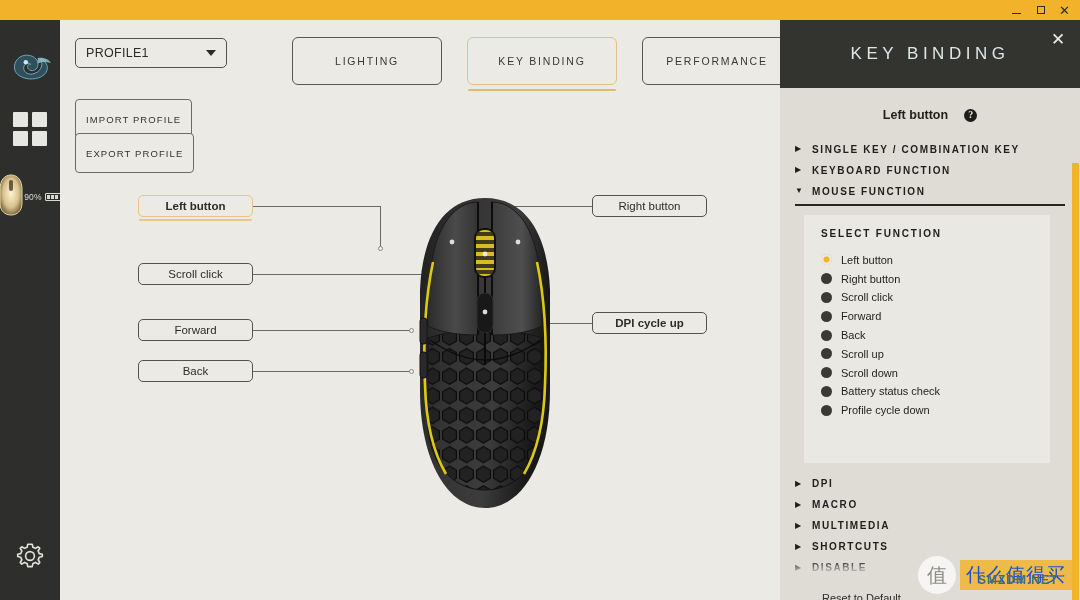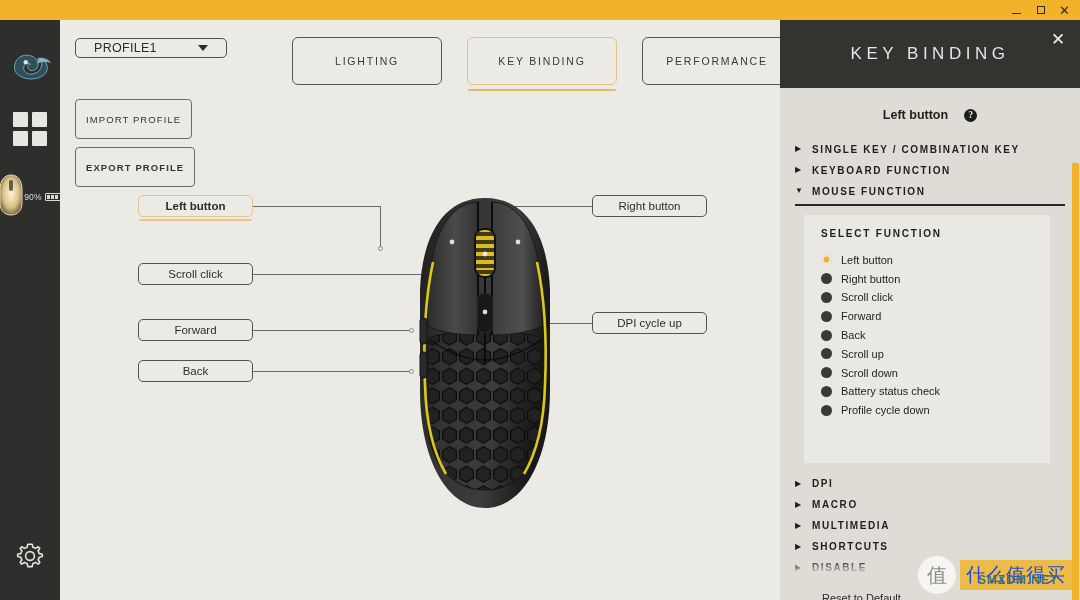--- a/index.html
+++ b/index.html
@@ -57,24 +57,24 @@
   
   .stage {
     position: absolute; top: 20px; left: 60px;
     width: 720px; height: 580px;
     background: #eceae4;
     overflow: hidden;
   }
 
   .profile-select {
     position: absolute; left: 15px; top: 18px;
-    width: 152px; height: 20px;
+    width: 152px; height: 30px;
     border: 1px solid #54524c; border-radius: 5px;
     background: #eceae4;
-    display: flex; align-items: center; padding: 0 18px;
+    display: flex; align-items: center; padding: 0 10px;
     cursor: pointer;
   }
   .profile-select .val { font-size: 12.5px; color: #2c2b28; letter-spacing: .3px; flex: 1; }
   .caret-dn { width: 0; height: 0; border-left: 5px solid transparent; border-right: 5px solid transparent;
               border-top: 6px solid #2c2b28; }
 
   .help-dot {
     position: absolute; width: 13px; height: 13px; border-radius: 50%;
     background: #1d1d1b; color: #eceae4; font-size: 10px; font-weight: bold;
     display: flex; align-items: center; justify-content: center; cursor: pointer;
@@ -85,21 +85,21 @@
   .pbtn {
     position: absolute; left: 15px;
     height: 40px; min-width: 104px;
     border: 1px solid #6d6b65; border-radius: 4px;
     background: #eceae4;
     display: flex; align-items: center; justify-content: center;
     font-size: 9.5px; letter-spacing: 1.1px; color: #34332f;
     cursor: pointer; padding: 0 10px;
   }
   #btn-import { top: 79px; }
-  #btn-export { top: 127px; font-weight: bold; }
+  #btn-export { top: 113px; }
 
   .tabs { position: absolute; left: 232px; top: 17px; display: flex; gap: 25px; }
   .tab {
     width: 150px; height: 48px;
     border: 1px solid #5a5852; border-radius: 6px;
     background: #eceae4;
     display: flex; align-items: center; justify-content: center;
     font-size: 10.5px; letter-spacing: 1.8px; color: #3a3935;
     cursor: pointer; position: relative;
   }
@@ -286,21 +286,21 @@
     </div>
 
     <div class="diagram">
 
       <div class="label-chip active" style="left:78px; top:35px; width:115px;">Left button</div>
       <div class="label-chip" style="left:78px; top:103px; width:115px;">Scroll click</div>
       <div class="label-chip" style="left:78px; top:159px; width:115px;">Forward</div>
       <div class="label-chip" style="left:78px; top:200px; width:115px;">Back</div>
 
       <div class="label-chip" style="left:532px; top:35px; width:115px;">Right button</div>
-      <div class="label-chip" style="left:532px; top:152px; width:115px;">DPI cycle up</div>
+      <div class="label-chip" style="left:532px; top:152px; width:115px;font-weight:bold;">DPI cycle up</div>
 
       <div class="lead" style="left:193px; top:46px;  width:128px;"></div>
       <div class="lead-v" style="left:320px; top:46px;  height:43px;"></div>
       <div class="lead-dot" style="left:318px; top:86px;"></div>
 
       <div class="lead" style="left:193px; top:114px; width:225px;"></div>
       <div class="lead-dot" style="left:415px; top:112px;"></div>
 
       <div class="lead" style="left:193px; top:170px; width:160px;"></div>
       <div class="lead-dot" style="left:349px; top:168px;"></div>

